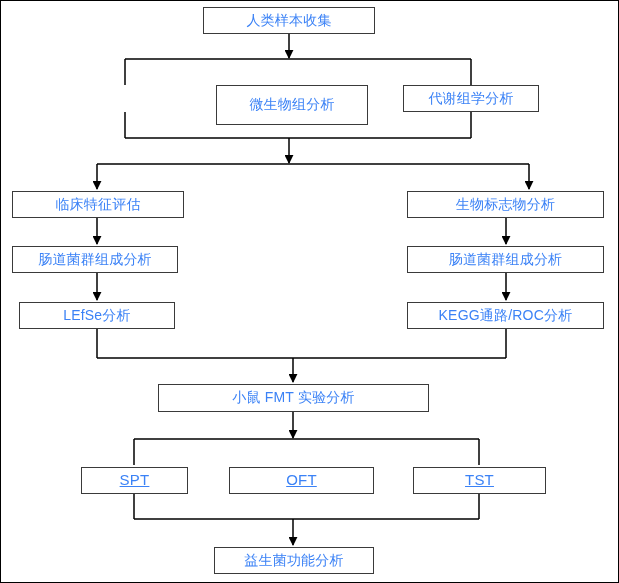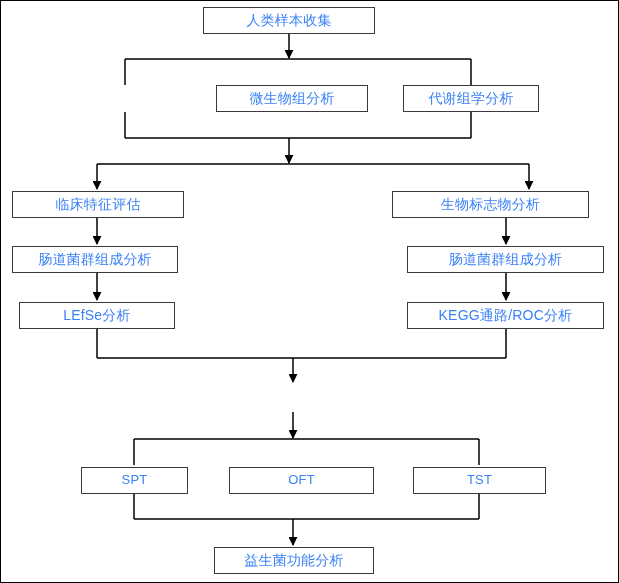--- a/index.html
+++ b/index.html
@@ -36,21 +36,22 @@
     justify-content: center;
     text-align: center;
     color: #3b82f6;
     font-size: 14px;
     line-height: 1.1;
     letter-spacing: 0.2px;
     z-index: 2;
     white-space: nowrap;
   }
   .node.small {
-    font-size: 13px;
+    font-size: 15px;
+    text-decoration: underline;
   }
   .node-label {
     display: block;
   }
 </style>
 </head>
 <body>
 
 <div id="canvas">
 
@@ -96,43 +97,46 @@
       <path d="M 478 493 L 478 518"></path>
       <path d="M 133 518 L 478 518"></path>
       <path d="M 292 518 L 292 544" marker-end="url(#arrow)"></path>
 
     </g>
   </svg>
 
   <div class="node" style="left: 202px; top: 6px; width: 172px; height: 27px;">
     <span class="node-label">人类样本收集</span>
   </div>
-  <div class="node" style="left: 215px; top: 84px; width: 152px; height: 27px;">
+  <div class="node" style="left: 215px; top: 84px; width: 152px; height: 40px;">
     <span class="node-label">微生物组分析</span>
   </div>
   <div class="node" style="left: 402px; top: 84px; width: 136px; height: 27px;">
     <span class="node-label">代谢组学分析</span>
   </div>
   <div class="node" style="left: 11px; top: 245px; width: 166px; height: 27px;">
     <span class="node-label">肠道菌群组成分析</span>
   </div>
   <div class="node" style="left: 11px; top: 190px; width: 172px; height: 27px;">
     <span class="node-label">临床特征评估</span>
   </div>
   <div class="node" style="left: 18px; top: 301px; width: 156px; height: 27px;">
     <span class="node-label">LEfSe分析</span>
   </div>
-  <div class="node" style="left: 391px; top: 190px; width: 197px; height: 27px;">
+  <div class="node" style="left: 406px; top: 190px; width: 197px; height: 27px;">
     <span class="node-label">生物标志物分析</span>
   </div>
   <div class="node" style="left: 406px; top: 245px; width: 197px; height: 27px;">
     <span class="node-label">肠道菌群组成分析</span>
   </div>
   <div class="node" style="left: 406px; top: 301px; width: 197px; height: 27px;">
     <span class="node-label">KEGG通路/ROC分析</span>
+  </div>
+  <div class="node" style="left: 157px; top: 383px; width: 271px; height: 28px;">
+    <span class="node-label">小鼠 FMT 实验分析</span>
   </div>
   <div class="node small" style="left: 80px; top: 466px; width: 107px; height: 27px;">
     <span class="node-label">SPT</span>
   </div>
   <div class="node small" style="left: 228px; top: 466px; width: 145px; height: 27px;">
     <span class="node-label">OFT</span>
   </div>
   <div class="node small" style="left: 412px; top: 466px; width: 133px; height: 27px;">
     <span class="node-label">TST</span>
   </div>

